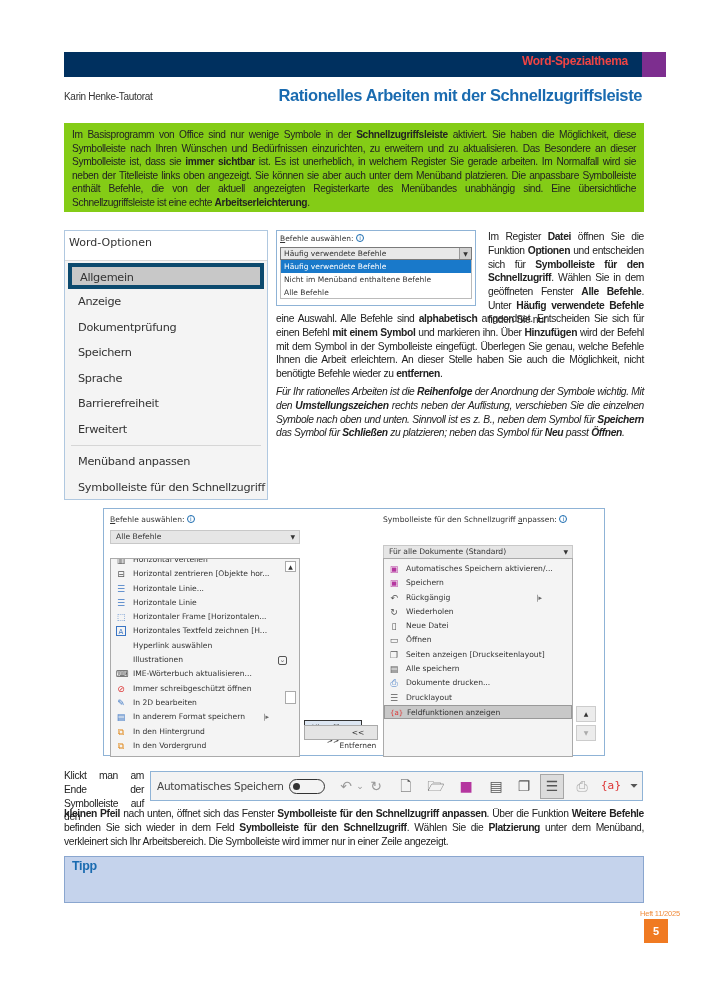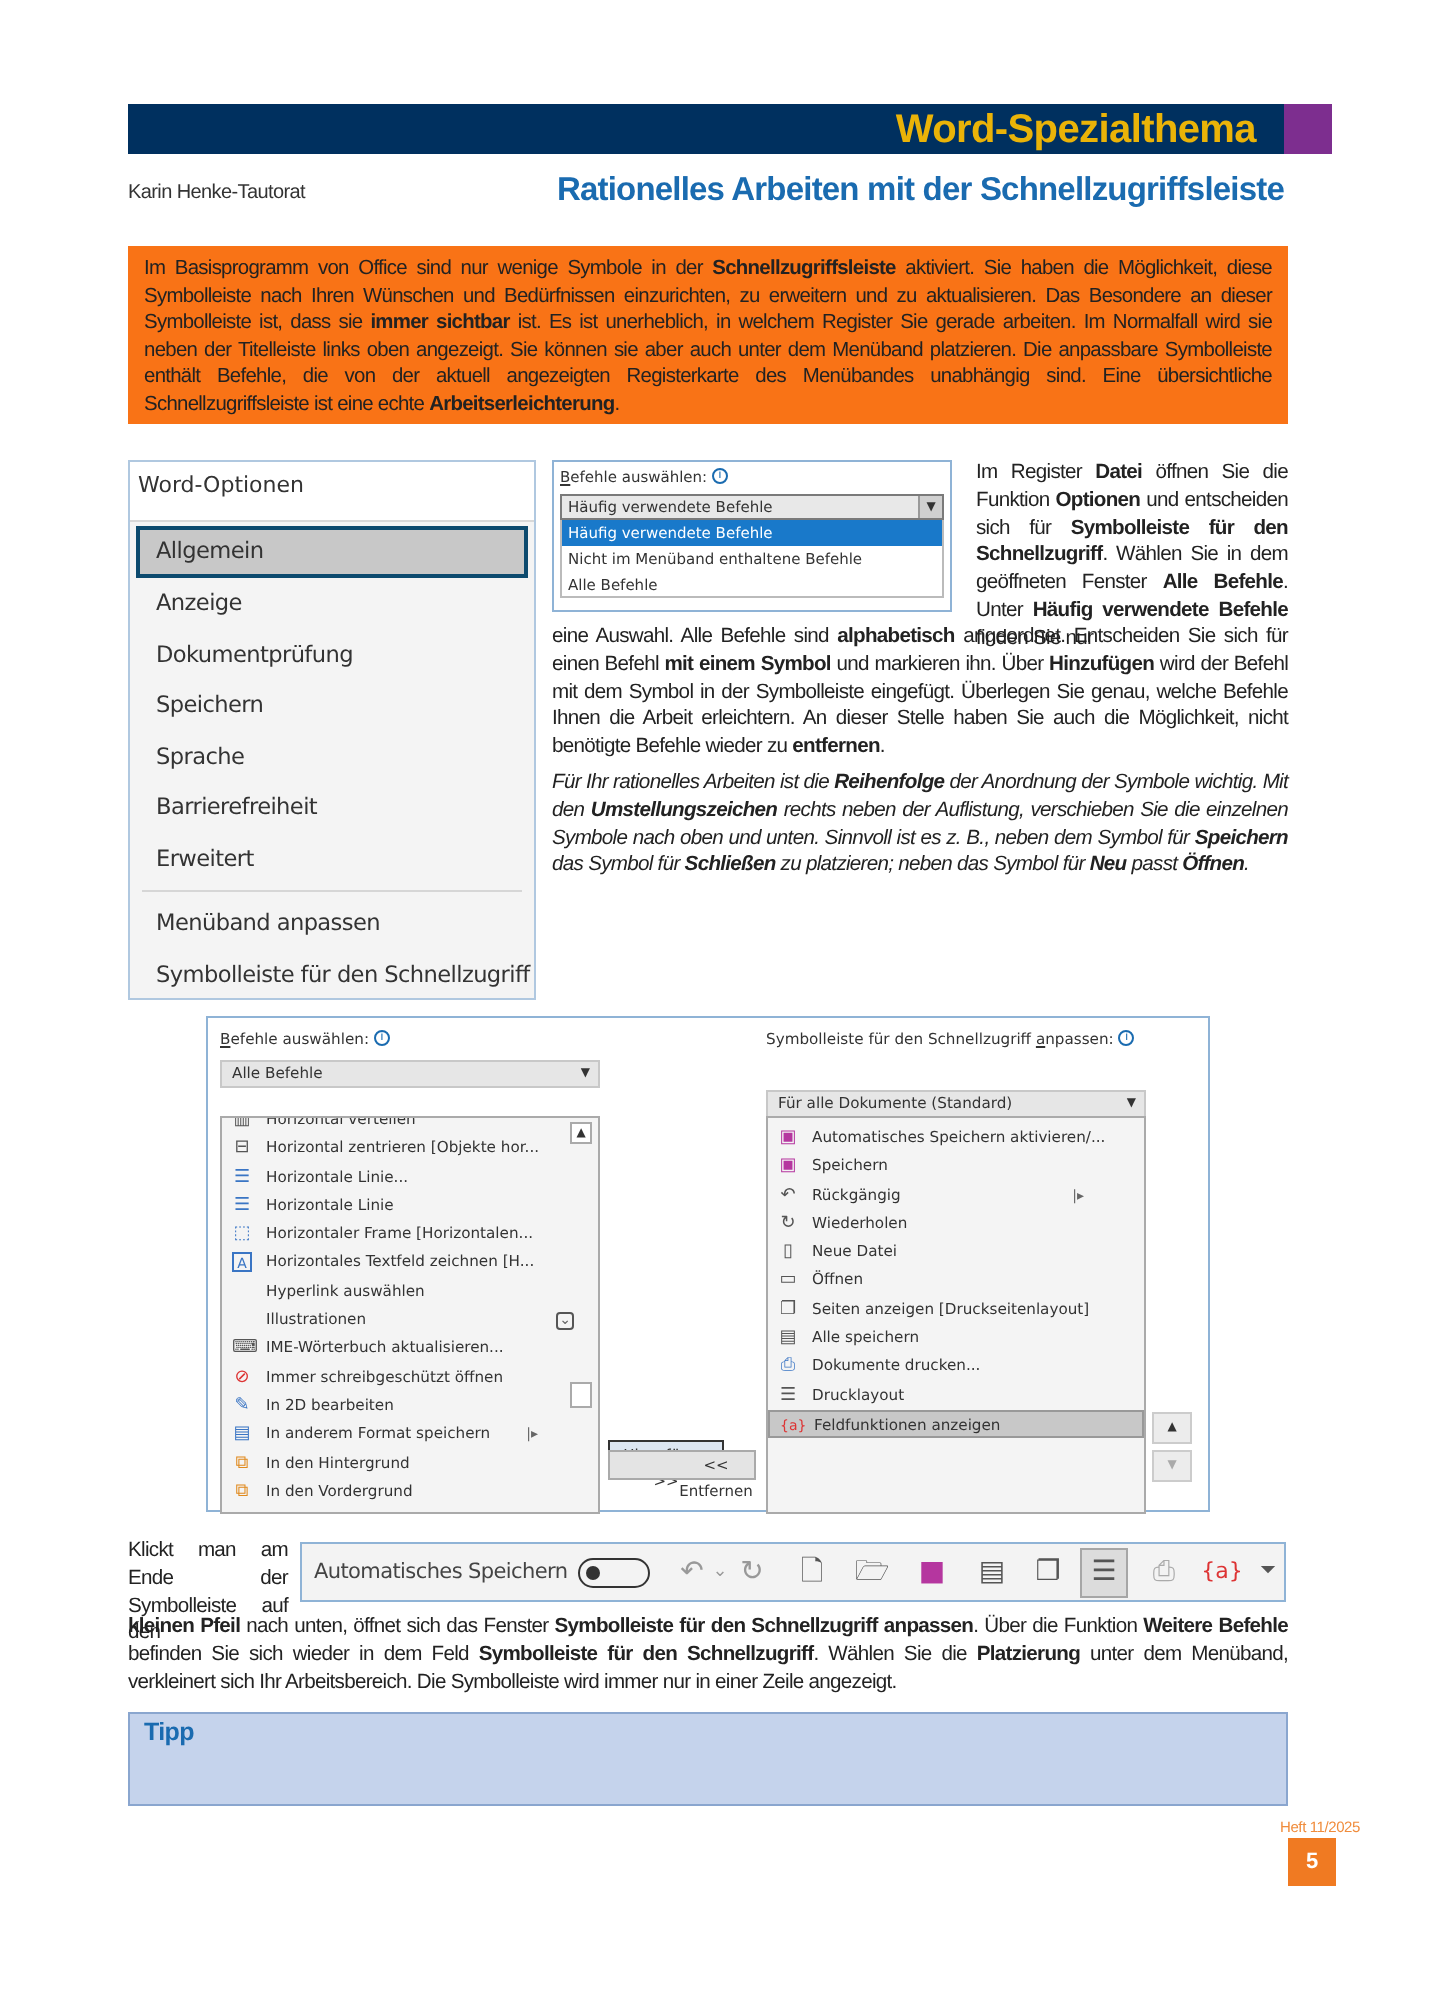--- a/index.html
+++ b/index.html
@@ -1,34 +1,34 @@
 <!DOCTYPE html>
 <html><head>
 <meta charset="utf-8">
 <style>
   * { box-sizing: border-box; margin: 0; padding: 0; }
   html, body { width: 720px; height: 997px; background: #ffffff; overflow: hidden; }
   body { font-family: "Liberation Sans", sans-serif; color: #222; position: relative; }
 
   .header-bar { position: absolute; left: 64px; top: 52px; width: 602px; height: 25px; background: #00305f; }
   .header-bar .accent { position: absolute; right: 0; top: 0; width: 24px; height: 25px; background: #7d2e8f; }
-  .header-bar .title { position: absolute; right: 38px; top: 2px; color: #eab308; font-weight: bold; font-size: 20px; letter-spacing: -0.3px; }
+  .header-bar .title { position: absolute; right: 38px; top: 2px; color: #ef4444; font-weight: bold; font-size: 12px; letter-spacing: -0.3px; }
 
   .author { position: absolute; left: 64px; top: 91px; font-size: 10px; color: #333; letter-spacing: -0.3px; }
   .article-title { position: absolute; right: 78px; top: 86px; font-size: 16.5px; font-weight: bold; color: #1a6bb0; letter-spacing: -0.4px; }
 
-  .intro-box { position: absolute; left: 64px; top: 123px; width: 580px; height: 89px; background: #f97316; padding: 5px 8px; font-size: 10.2px; line-height: 13.6px; letter-spacing: -0.35px; text-align: justify; color: #222; }
+  .intro-box { position: absolute; left: 64px; top: 123px; width: 580px; height: 89px; background: #84cc16; padding: 5px 8px; font-size: 10.2px; line-height: 13.6px; letter-spacing: -0.35px; text-align: justify; color: #222; }
   b { font-weight: bold; }
 
   
   .opts { position: absolute; left: 64px; top: 230px; width: 204px; height: 270px; border: 1px solid #b0c8e0; background: #fff; font-family: "DejaVu Sans", sans-serif; }
   .opts .hdr { height: 30px; padding: 5px 4px; font-size: 11px; color: #333; border-bottom: 1px solid #d8d8d8; }
   .opts .body { background: #f4f4f4; height: 238px; padding-top: 2px; }
   .opts .item { height: 25.5px; line-height: 25.5px; padding-left: 13px; font-size: 11.3px; color: #333; letter-spacing: -0.3px; }
-  .opts .item.sel { background: #c8c8c8; border: 2px solid #0c4a6e; margin: 0 3px; padding-left: 8px; height: 26px; line-height: 22px; }
+  .opts .item.sel { background: #c8c8c8; border: 4px solid #0c4a6e; margin: 0 3px; padding-left: 8px; height: 26px; line-height: 22px; }
   .opts .sep { height: 1px; background: #d6d6d6; margin: 3px 6px; }
 
   
   .dd { position: absolute; left: 276px; top: 230px; width: 200px; height: 76px; border: 1px solid #8fb3d6; background: #fff; font-family: "DejaVu Sans", sans-serif; font-size: 7.5px; color: #333; padding: 3px 3px; }
   .dd .lbl { height: 13px; }
   .dd .lbl u { text-decoration: underline; }
   .info-i { display: inline-block; width: 8px; height: 8px; border: 1px solid #1a6bb0; border-radius: 50%; font-size: 6px; line-height: 6px; text-align: center; color: #1a6bb0; vertical-align: top; }
   .dd .sel-box { height: 13px; border: 1px solid #7a7a7a; background: #e8e8e8; position: relative; padding-left: 3px; line-height: 11px; }
   .dd .sel-box .arr { position: absolute; right: 0; top: 0; width: 12px; height: 11px; background: #d0d0d0; border-left: 1px solid #999; text-align: center; font-size: 6px; line-height: 11px; }
   .dd .opt { height: 13px; line-height: 13px; padding-left: 3px; border-left: 1px solid #bbb; border-right: 1px solid #bbb; }

